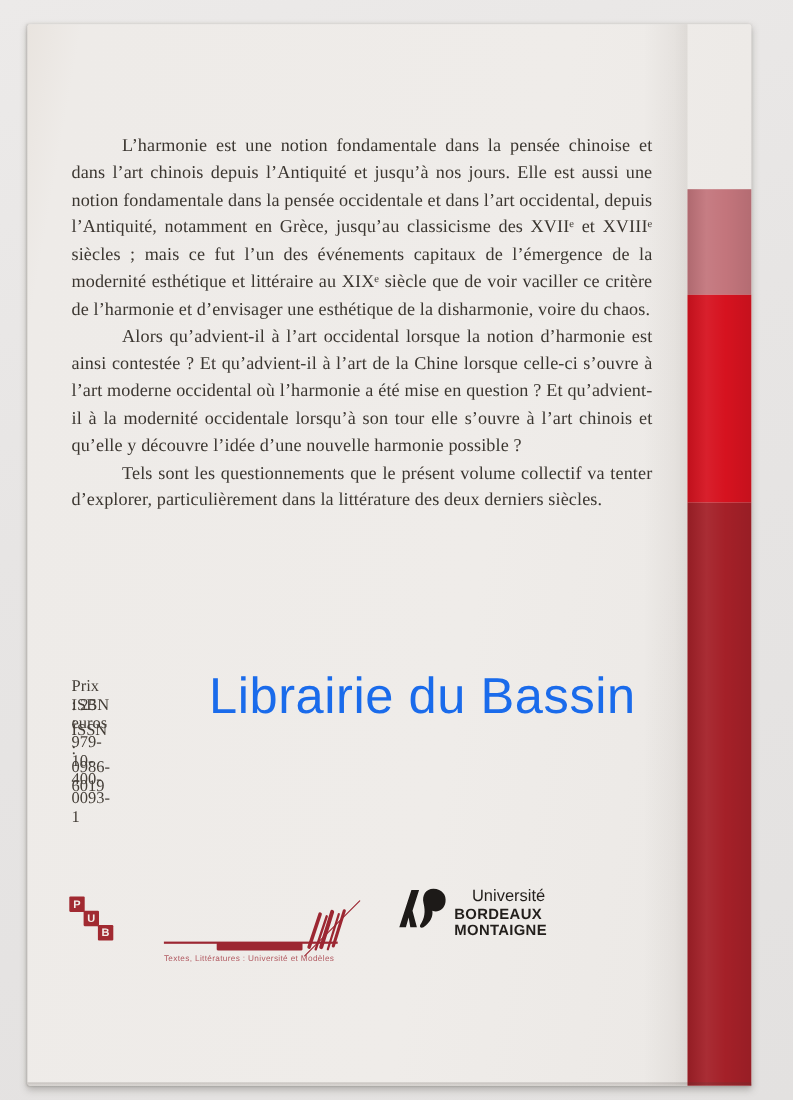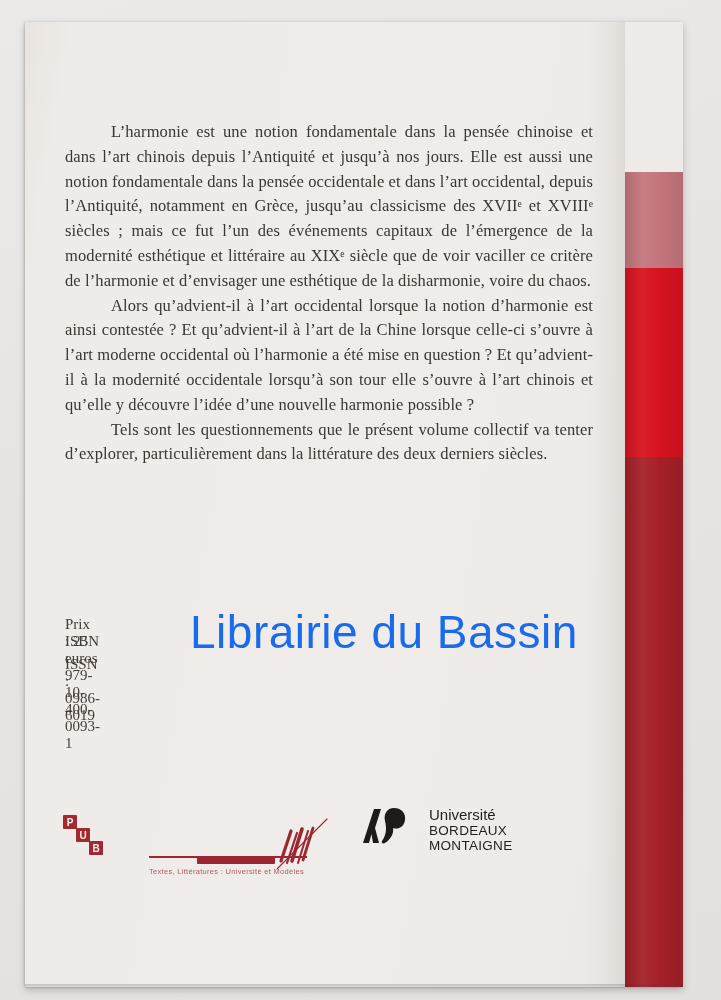--- a/index.html
+++ b/index.html
@@ -67,21 +67,21 @@
     position:absolute;left:2px;top:60px;font-size:7.5px;letter-spacing:.3px;white-space:nowrap;
     font-family:"Liberation Sans","DejaVu Sans",sans-serif;opacity:.75;
   }
   .telem-strokes{position:absolute;left:128px;top:10px;}
   
   .ubm-logo{position:absolute;left:336px;top:782px;width:190px;height:60px;}
   .ubm-glyph{position:absolute;left:0;top:2px;}
   .ubm-text{position:absolute;left:52px;top:3px;color:#221e1b;
     font-family:"Liberation Sans","DejaVu Sans",sans-serif;line-height:1;}
   .ubm-line1{font-size:15px;margin:0 0 2px 16px;}
-  .ubm-line2,.ubm-line3{font-size:13.5px;font-weight:normal;letter-spacing:.3px;margin:0 0 1px 16px;}
+  .ubm-line2,.ubm-line3{font-size:13.5px;font-weight:bold;letter-spacing:.3px;margin:0 0 1px 0;}
   .bottom-shade{
     position:absolute;left:25px;top:984px;width:658px;height:5px;
     background:linear-gradient(180deg,rgba(70,60,55,.25),rgba(70,60,55,0));
   }
 </style>
 </head>
 <body>
 
 <div class="book">
 

